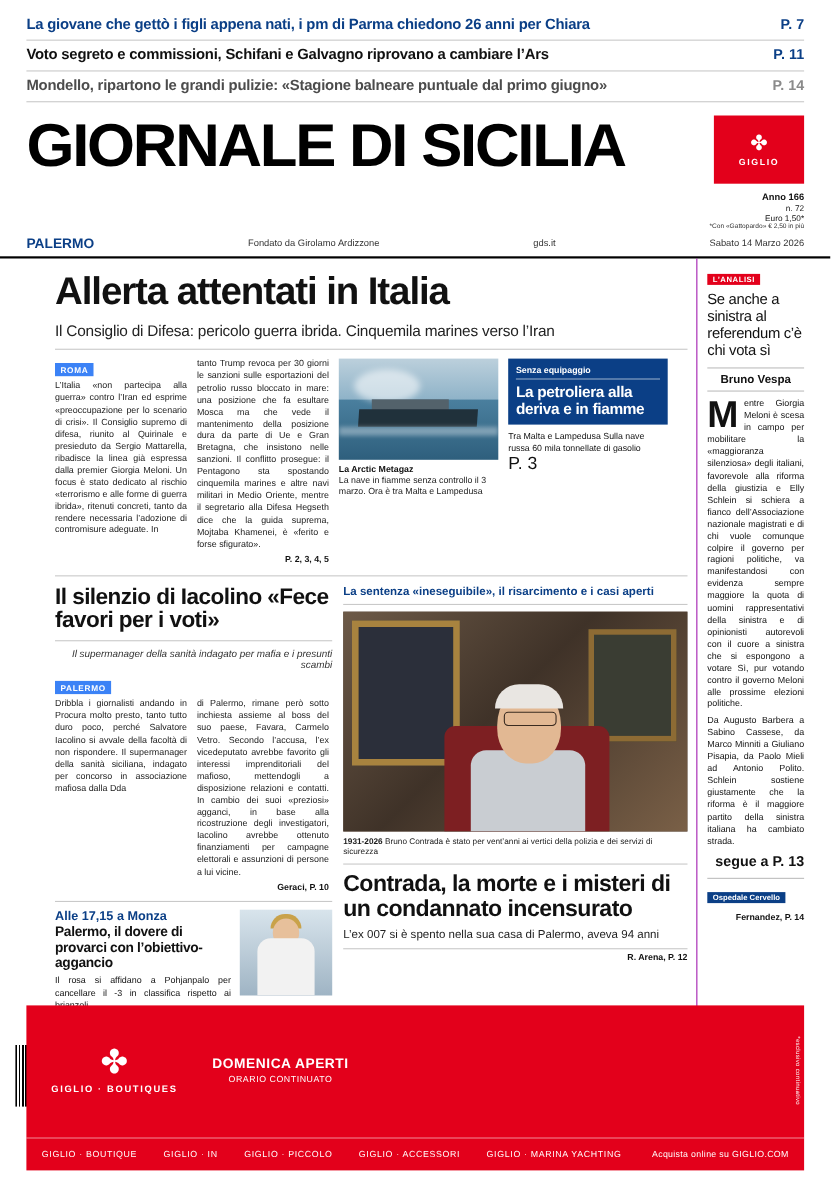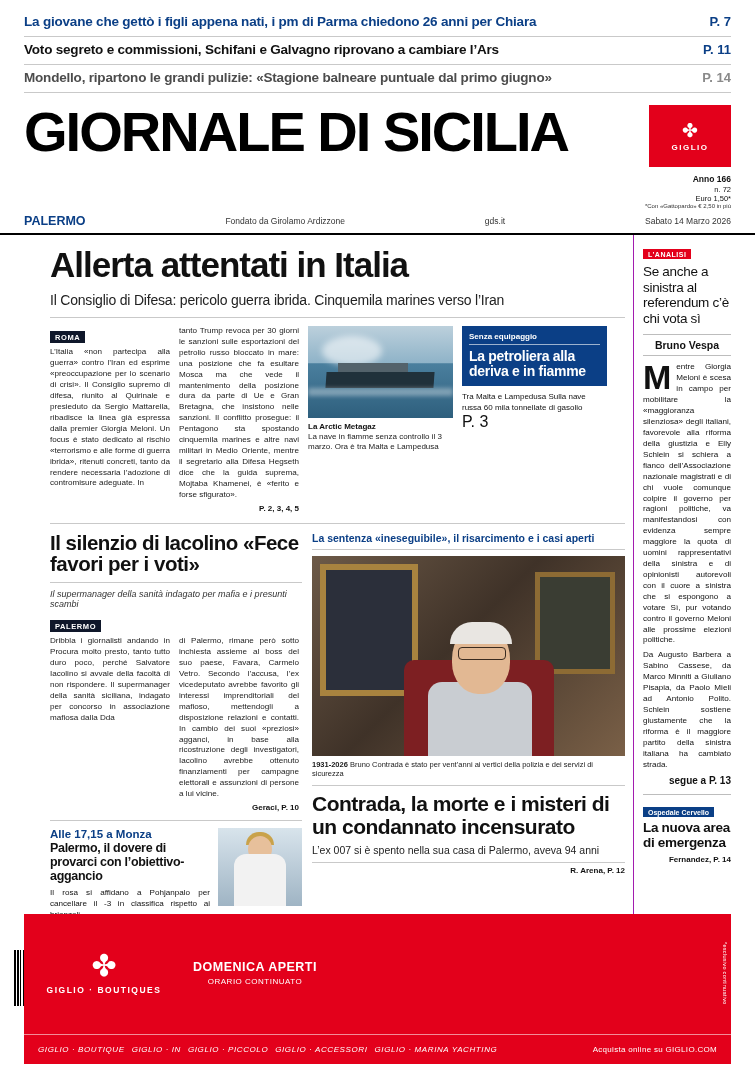--- a/index.html
+++ b/index.html
@@ -80,21 +80,21 @@
     margin:2px 0 9px 0;
   }
   .subhead{
     font-size:14px;color:#222;border-bottom:1px solid #c9c9c9;padding-bottom:9px;margin-bottom:8px;
     letter-spacing:-0.2px;
   }
 
   .lead-row{display:flex;gap:9px;}
   .lead-col{width:120px;}
   .kicker{
-    display:inline-block;background:#0f172a;color:#fff;font-size:7.5px;font-weight:bold;
+    display:inline-block;background:#3b82f6;color:#fff;font-size:7.5px;font-weight:bold;
     padding:1.5px 5px;letter-spacing:0.6px;margin-bottom:4px;
   }
   .body-txt{
     font-size:8.1px;line-height:1.35;text-align:justify;color:#1b1b1b;
   }
   .refs{font-size:8px;font-weight:bold;text-align:right;margin-top:3px;}
 
   
   .photo-block{width:145px;}
   .ship-photo{
@@ -128,21 +128,21 @@
   .blue-box .bb-title{font-size:14px;font-weight:bold;line-height:1.05;letter-spacing:-0.3px;}
   .mini-note{font-size:8px;line-height:1.3;margin-top:5px;}
 
   
   .band2{display:flex;gap:10px;margin-top:10px;border-top:1px solid #c9c9c9;padding-top:8px;}
   .band2-left{width:252px;}
   .h2{
     font-size:20.5px;font-weight:bold;line-height:1.05;letter-spacing:-0.5px;margin:0 0 7px 0;
   }
   .h2-lead{font-size:9px;font-style:italic;color:#333;margin-bottom:6px;}
-  .rule-top{border-top:1px solid #c9c9c9;padding-top:6px;margin-top:6px;}
+  .rule-top{border-top:1px solid #c9c9c9;padding-top:6px;margin-top:6px;text-align:right;}
 
   .band2-right{width:313px;}
   .strapline{
     font-size:10.5px;font-weight:bold;color:#0b3f86;border-bottom:1px solid #c9c9c9;
     padding-bottom:5px;margin-bottom:6px;
   }
   .portrait{
     width:313px;height:200px;position:relative;overflow:hidden;background:#5b4a3c;
   }
   .portrait .bg{
@@ -202,21 +202,21 @@
   .an-title{font-size:13.5px;line-height:1.15;font-weight:normal;letter-spacing:-0.3px;margin-bottom:8px;}
   .an-author{
     text-align:center;font-size:10.5px;font-weight:bold;border-top:1px solid #bdbdbd;border-bottom:1px solid #bdbdbd;
     padding:4px 0;margin-bottom:6px;
   }
   .dropcap{
     font-size:34px;font-weight:bold;line-height:0.8;float:left;margin:2px 5px 0 0;
   }
   .an-body{font-size:8.1px;line-height:1.35;text-align:justify;}
   .an-body p{margin:0 0 4px 0;}
-  .an-more{font-size:10px;font-weight:bold;text-align:right;margin-top:3px;}
+  .an-more{font-size:13px;font-weight:bold;text-align:right;margin-top:3px;}
   .osp{
     border-top:1px solid #bdbdbd;margin-top:8px;padding-top:6px;
   }
   .osp .k{display:inline-block;background:#0b3f86;color:#fff;font-size:7px;font-weight:bold;padding:1.5px 5px;margin-bottom:4px;}
   .osp .t{font-size:13.5px;font-weight:bold;line-height:1.1;letter-spacing:-0.3px;}
   .osp .b{font-size:8px;font-weight:bold;text-align:right;margin-top:4px;}
 
   
   .ad{
     position:absolute;left:24px;bottom:16px;width:707px;height:150px;background:#e3001b;color:#fff;
@@ -236,21 +236,21 @@
   .ad-side{
     position:absolute;right:3px;top:0;height:118px;display:flex;align-items:center;
   }
   .ad-side span{
     writing-mode:vertical-rl;font-size:5.5px;letter-spacing:0.3px;
   }
   .ad-foot{
     border-top:1px solid rgba(255,255,255,.55);height:30px;display:flex;align-items:center;
     justify-content:space-between;padding:0 14px;box-sizing:border-box;
   }
-  .ad-foot .brands{display:flex;gap:7px;font-size:8px;letter-spacing:0.6px;font-style:italic;}
+  .ad-foot .brands{display:flex;gap:24px;font-size:8px;letter-spacing:0.6px;}
   .ad-foot .shop{font-size:8px;letter-spacing:0.3px;}
 
   .barcode{
     position:absolute;left:14px;bottom:74px;width:22px;height:56px;
     background:repeating-linear-gradient(90deg,#000 0 1.5px,#fff 1.5px 3px);
   }
 </style>
 </head>
 <body>
 
@@ -391,21 +391,20 @@
       <div class="an-author">Bruno Vespa</div>
       <div class="an-body">
         <span class="dropcap">M</span>
         <p>entre Giorgia Meloni è scesa in campo per mobilitare la «maggioranza silenziosa» degli italiani, favorevole alla riforma della giustizia e Elly Schlein si schiera a fianco dell’Associazione nazionale magistrati e di chi vuole comunque colpire il governo per ragioni politiche, va manifestandosi con evidenza sempre maggiore la quota di uomini rappresentativi della sinistra e di opinionisti autorevoli con il cuore a sinistra che si espongono a votare Sì, pur votando contro il governo Meloni alle prossime elezioni politiche.</p>
         <p>Da Augusto Barbera a Sabino Cassese, da Marco Minniti a Giuliano Pisapia, da Paolo Mieli ad Antonio Polito. Schlein sostiene giustamente che la riforma è il maggiore partito della sinistra italiana ha cambiato strada.</p>
       </div>
       <div class="an-more">segue a P. 13</div>
 
       <div class="osp">
         <span class="k">Ospedale Cervello</span>
-        <div class="t">La nuova area di emergenza</div>
         <div class="b">Fernandez, P. 14</div>
       </div>
     </div>
   </div>
 
   <div class="barcode"></div>
 
   <div class="ad">
     <div class="ad-main">
       <div class="ad-logo">

